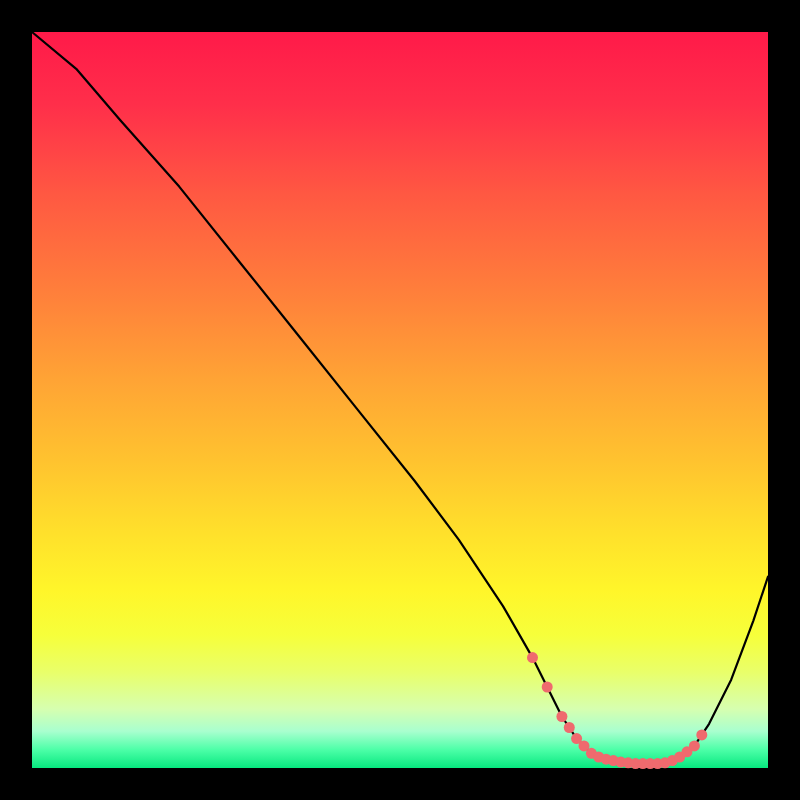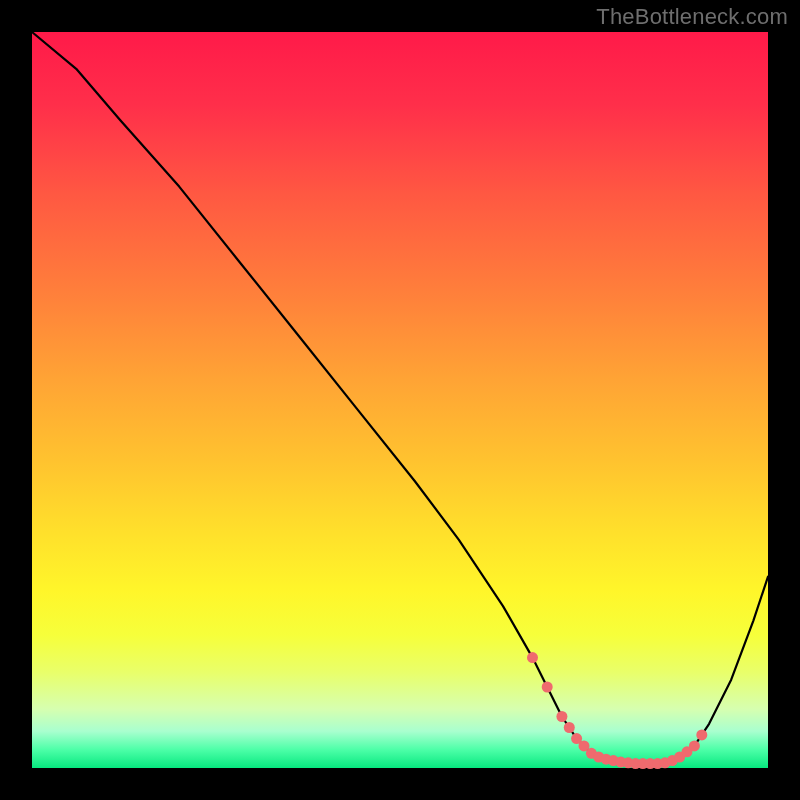--- a/index.html
+++ b/index.html
@@ -68,21 +68,20 @@
   }
   .dot {
     fill: #ef6a6e;
     stroke: none;
   }
 </style>
 </head>
 <body>
 
 <div class="frame">
-  <div class="watermark">TheBottleneck.com</div>
 
   <div class="plot-area">
     <svg class="chart" viewBox="0 0 736 736">
       <path id="curve-path" class="curve" d="M0.0 0.0 L44.2 36.8 L88.3 88.3 L147.2 154.6 L206.1 228.2 L265.0 301.8 L323.8 375.4 L382.7 449.0 L426.9 507.8 L471.0 574.1 L500.5 625.6 L515.2 655.0 L529.9 684.5 L544.6 706.6 L559.4 721.3 L574.1 727.2 L588.8 730.1 L603.5 731.6 L618.2 731.6 L625.6 731.6 L633.0 730.8 L647.7 725.0 L662.4 713.9 L677.1 691.8 L699.2 647.7 L721.3 588.8 L736.0 544.6"></path>
       <g id="markers">
           <circle cx="500.5" cy="625.6" r="5.5" class="dot"></circle>
           <circle cx="515.2" cy="655.0" r="5.5" class="dot"></circle>
           <circle cx="529.9" cy="684.5" r="5.5" class="dot"></circle>
           <circle cx="537.3" cy="695.5" r="5.5" class="dot"></circle>
           <circle cx="544.6" cy="706.6" r="5.5" class="dot"></circle>

